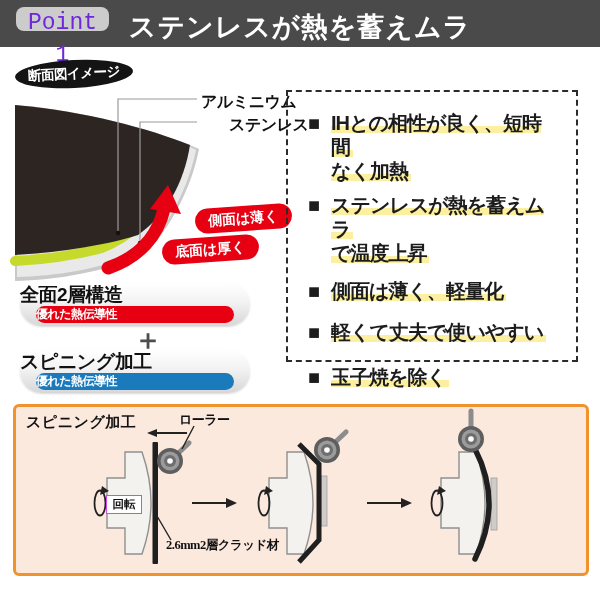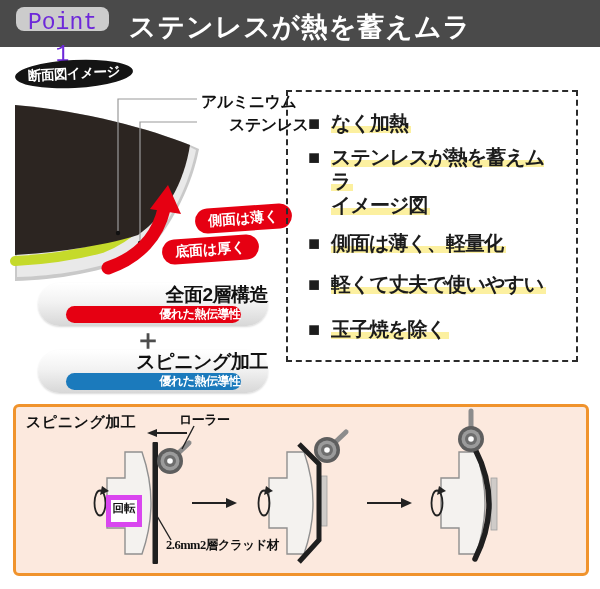--- a/index.html
+++ b/index.html
@@ -18,46 +18,46 @@
   
   .oval-badge{left:15px;top:60px;width:118px;height:28px;background:#141414;border-radius:50%;
               color:#fff;font-size:13.5px;font-weight:bold;text-align:center;line-height:28px;
               transform:rotate(-3deg);letter-spacing:-0.5px;}
   .layer-label{color:#111;font-size:16px;font-weight:bold;white-space:nowrap;letter-spacing:-0.5px;}
   .red-badge{background:#e60012;color:#fff;font-weight:bold;font-size:14px;height:25px;
              line-height:25px;border-radius:13px;padding:0 13px;white-space:nowrap;
              transform:rotate(-4deg);}
 
   
-  .big-pill{left:38px;width:230px;height:43px;border-radius:22px;
+  .big-pill{left:20px;width:230px;height:43px;border-radius:22px;
             background:linear-gradient(#ffffff 0%,#f2f2f2 45%,#d7d7d7 100%);
-            box-shadow:0 1px 2px rgba(0,0,0,0.15);text-align:right;}
+            box-shadow:0 1px 2px rgba(0,0,0,0.15);text-align:left;}
   .big-pill .pill-title{font-size:19px;font-weight:bold;color:#111;line-height:23px;
                         letter-spacing:-0.5px;}
-  .sub-pill{margin:0 auto;width:175px;height:17px;border-radius:9px;color:#fff;
+  .sub-pill{margin:0 auto;width:198px;height:17px;border-radius:9px;color:#fff;
             font-size:12px;font-weight:bold;line-height:17px;letter-spacing:-0.5px;}
   .plus-sign{left:133px;top:326px;width:30px;text-align:center;font-size:28px;
              font-weight:bold;color:#4d4d4d;line-height:28px;}
 
   
   .feature-box{left:286px;top:90px;width:292px;height:272px;border:2px dashed #2b2b2b;
                box-sizing:border-box;padding:19px 14px 0 20px;}
   .feat{position:relative;padding-left:23px;font-size:20px;font-weight:bold;color:#1c1c1c;
         line-height:24px;letter-spacing:-1px;}
   .feat .bullet{position:absolute;left:0;top:0;}
   .hl{background:linear-gradient(transparent 64%,#fcf0a0 64%,#fcf0a0 97%,transparent 97%);
       padding-right:3px;}
   .mb10{margin-bottom:10px}.mb14{margin-bottom:14px}.mb17{margin-bottom:17px}.mb21{margin-bottom:21px}
 
   
   .spin-box{left:13px;top:404px;width:576px;height:172px;border:3px solid #f0932c;
             border-radius:6px;box-sizing:border-box;background:#fce9de;}
   .spin-title{left:10px;top:6px;font-size:15px;font-weight:bold;color:#111;letter-spacing:0.5px;}
   .spin-label{font-size:13px;font-weight:bold;color:#111;white-space:nowrap;letter-spacing:-0.5px;}
-  .rotate-tag{left:90px;top:88px;width:36px;height:32px;background:#fff;border:5px solid #d946ef;
+  .rotate-tag{left:90px;top:88px;width:36px;height:19px;background:#fff;border:1px solid #d946ef;
               box-sizing:border-box;font-size:11.5px;font-weight:bold;text-align:center;
               line-height:17px;color:#111;}
   .notes{left:500px;top:129px;font-size:10px;font-weight:bold;color:#111;line-height:13px;
          letter-spacing:-0.5px;}
 </style>
 </head>
 <body>
 
 <div class="canvas">
 
@@ -100,26 +100,27 @@
   </div>
   <div class="abs plus-sign">＋</div>
   <div class="abs big-pill" style="top:350px;">
     <div class="pill-title">スピニング加工</div>
     <div class="sub-pill" style="background:#1b7abc;">優れた熱伝導性</div>
   </div>
 
   <div class="abs feature-box">
     <div class="feat mb10">
       <span class="bullet">■</span>
+      <div><span class="hl">IHとの相性が良く、短時間</span></div>
       <div><span class="hl">なく加熱</span></div>
     </div>
     <div class="feat mb14">
       <span class="bullet">■</span>
       <div><span class="hl">ステンレスが熱を蓄えムラ</span></div>
-      <div><span class="hl">イメージ図</span></div>
+      <div><span class="hl">で温度上昇</span></div>
     </div>
     <div class="feat mb17">
       <span class="bullet">■</span>
       <div><span class="hl">側面は薄く、軽量化</span></div>
     </div>
     <div class="feat mb21">
       <span class="bullet">■</span>
       <div><span class="hl">軽くて丈夫で使いやすい</span></div>
     </div>
     <div class="feat">

